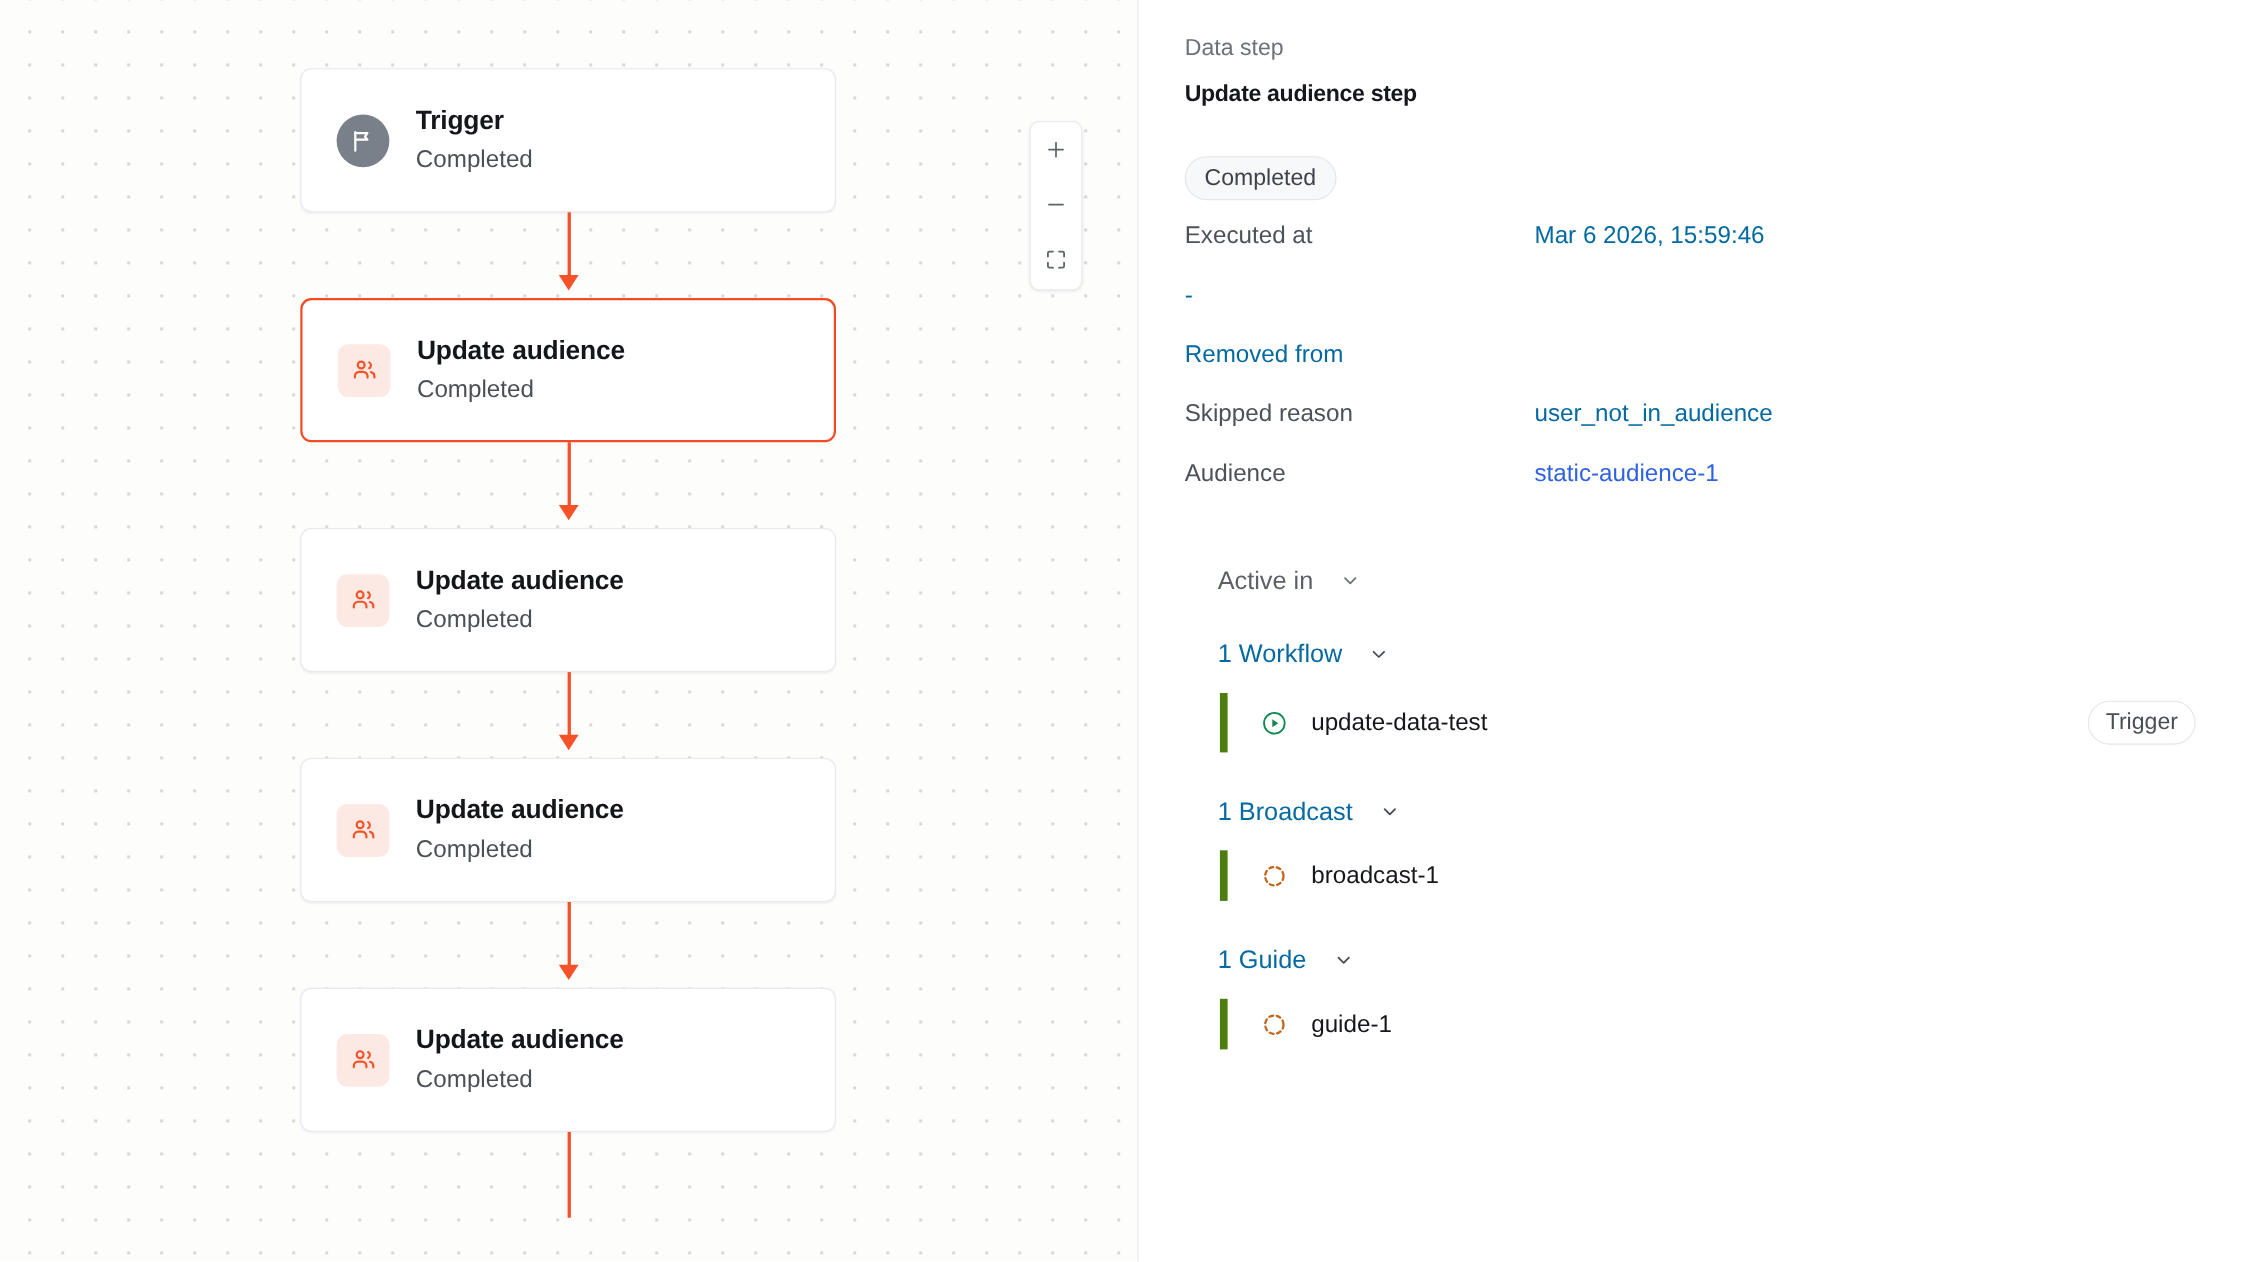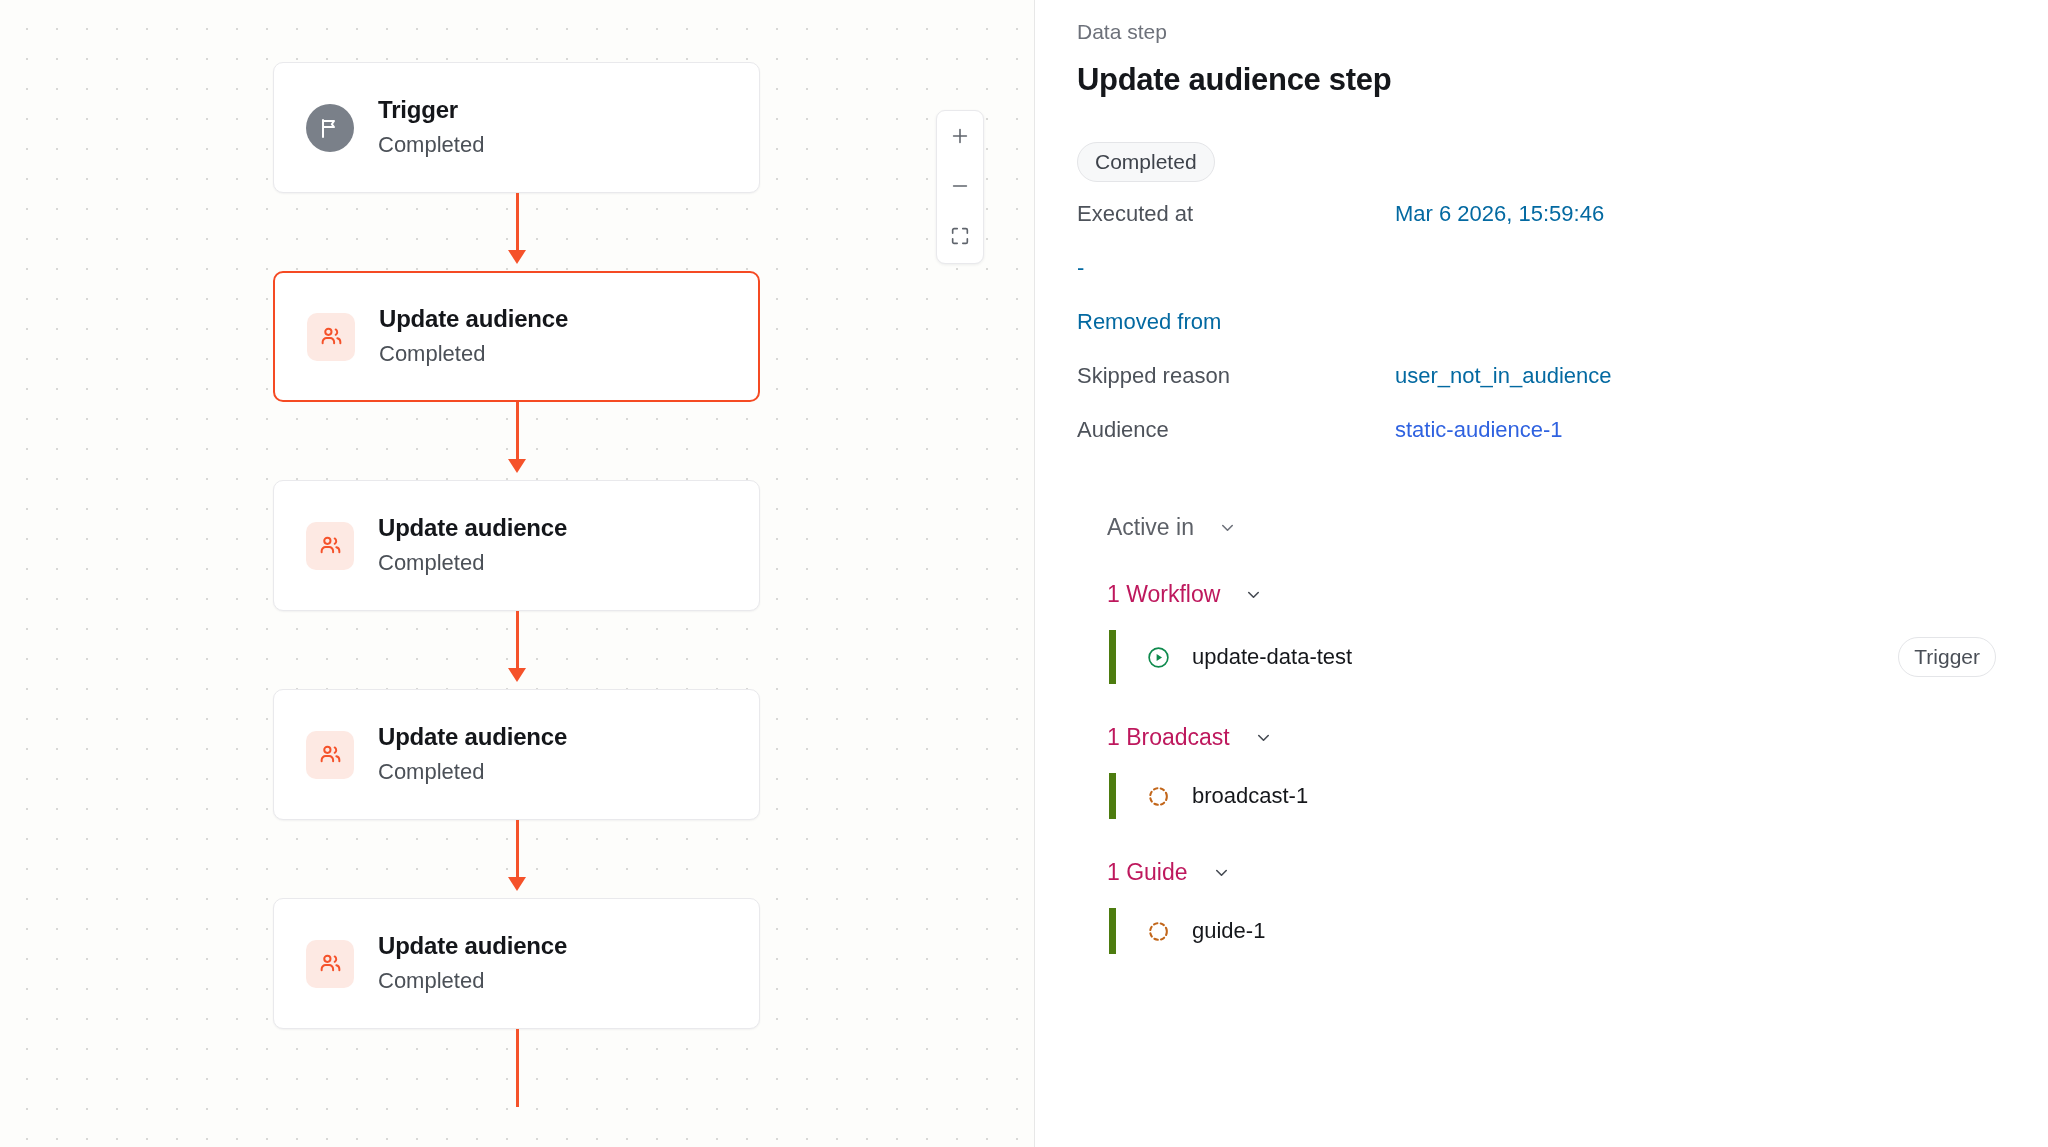--- a/index.html
+++ b/index.html
@@ -117,30 +117,30 @@
     width: 40px; height: 34px;
     display: flex; align-items: center; justify-content: center;
     cursor: pointer;
   }
 
   
   .panel {
     flex: 1;
     height: 1147px;
     background: #ffffff;
-    padding: 18px 40px 0 42px;
+    padding: 30px 40px 0 42px;
     overflow: hidden;
   }
   .panel-eyebrow {
     font-size: 21px;
     color: #6d717a;
     line-height: 1.3;
   }
   .panel-title {
-    font-size: 31px;
+    font-size: 21px;
     font-weight: 700;
     color: #15171b;
     margin-top: 17px;
     letter-spacing: -0.3px;
   }
 
   .detail-list { margin-top: 44px; }
   .detail-row {
     display: flex;
     align-items: flex-start;
@@ -181,21 +181,21 @@
   
   .active-block { margin-top: 48px; padding-left: 30px; }
   .disclosure {
     display: inline-flex;
     align-items: center;
     gap: 24px;
     cursor: pointer;
   }
   .disclosure .dtext {
     font-size: 23px;
-    color: #be185d;
+    color: #0369a1;
   }
   .disclosure.muted .dtext { color: #5c6067; }
 
   .group { margin-top: 40px; }
   .group-items { margin-top: 22px; padding-left: 2px; }
   .item-row {
     display: flex;
     align-items: center;
     border-left: 7px solid #4d7c0f;
     padding: 7px 0 7px 30px;

